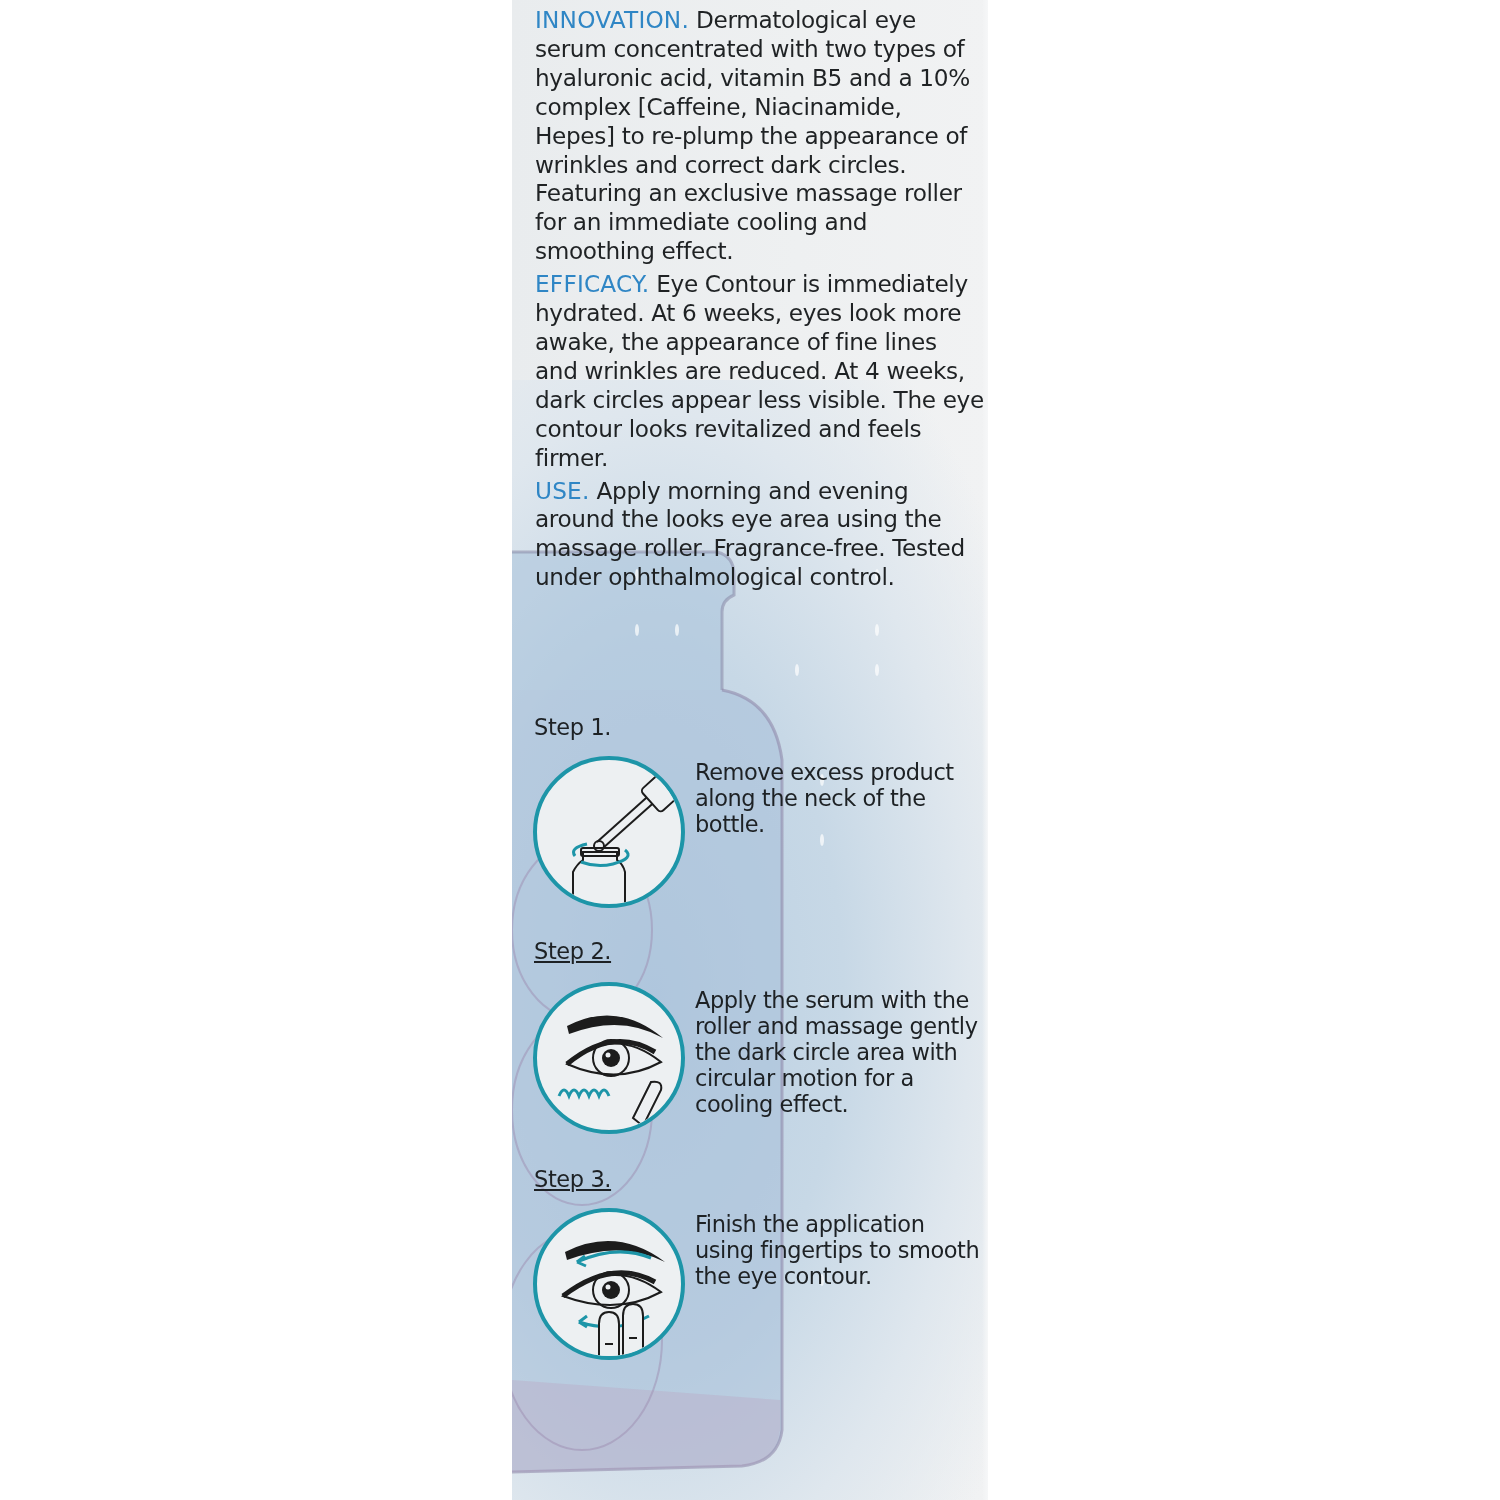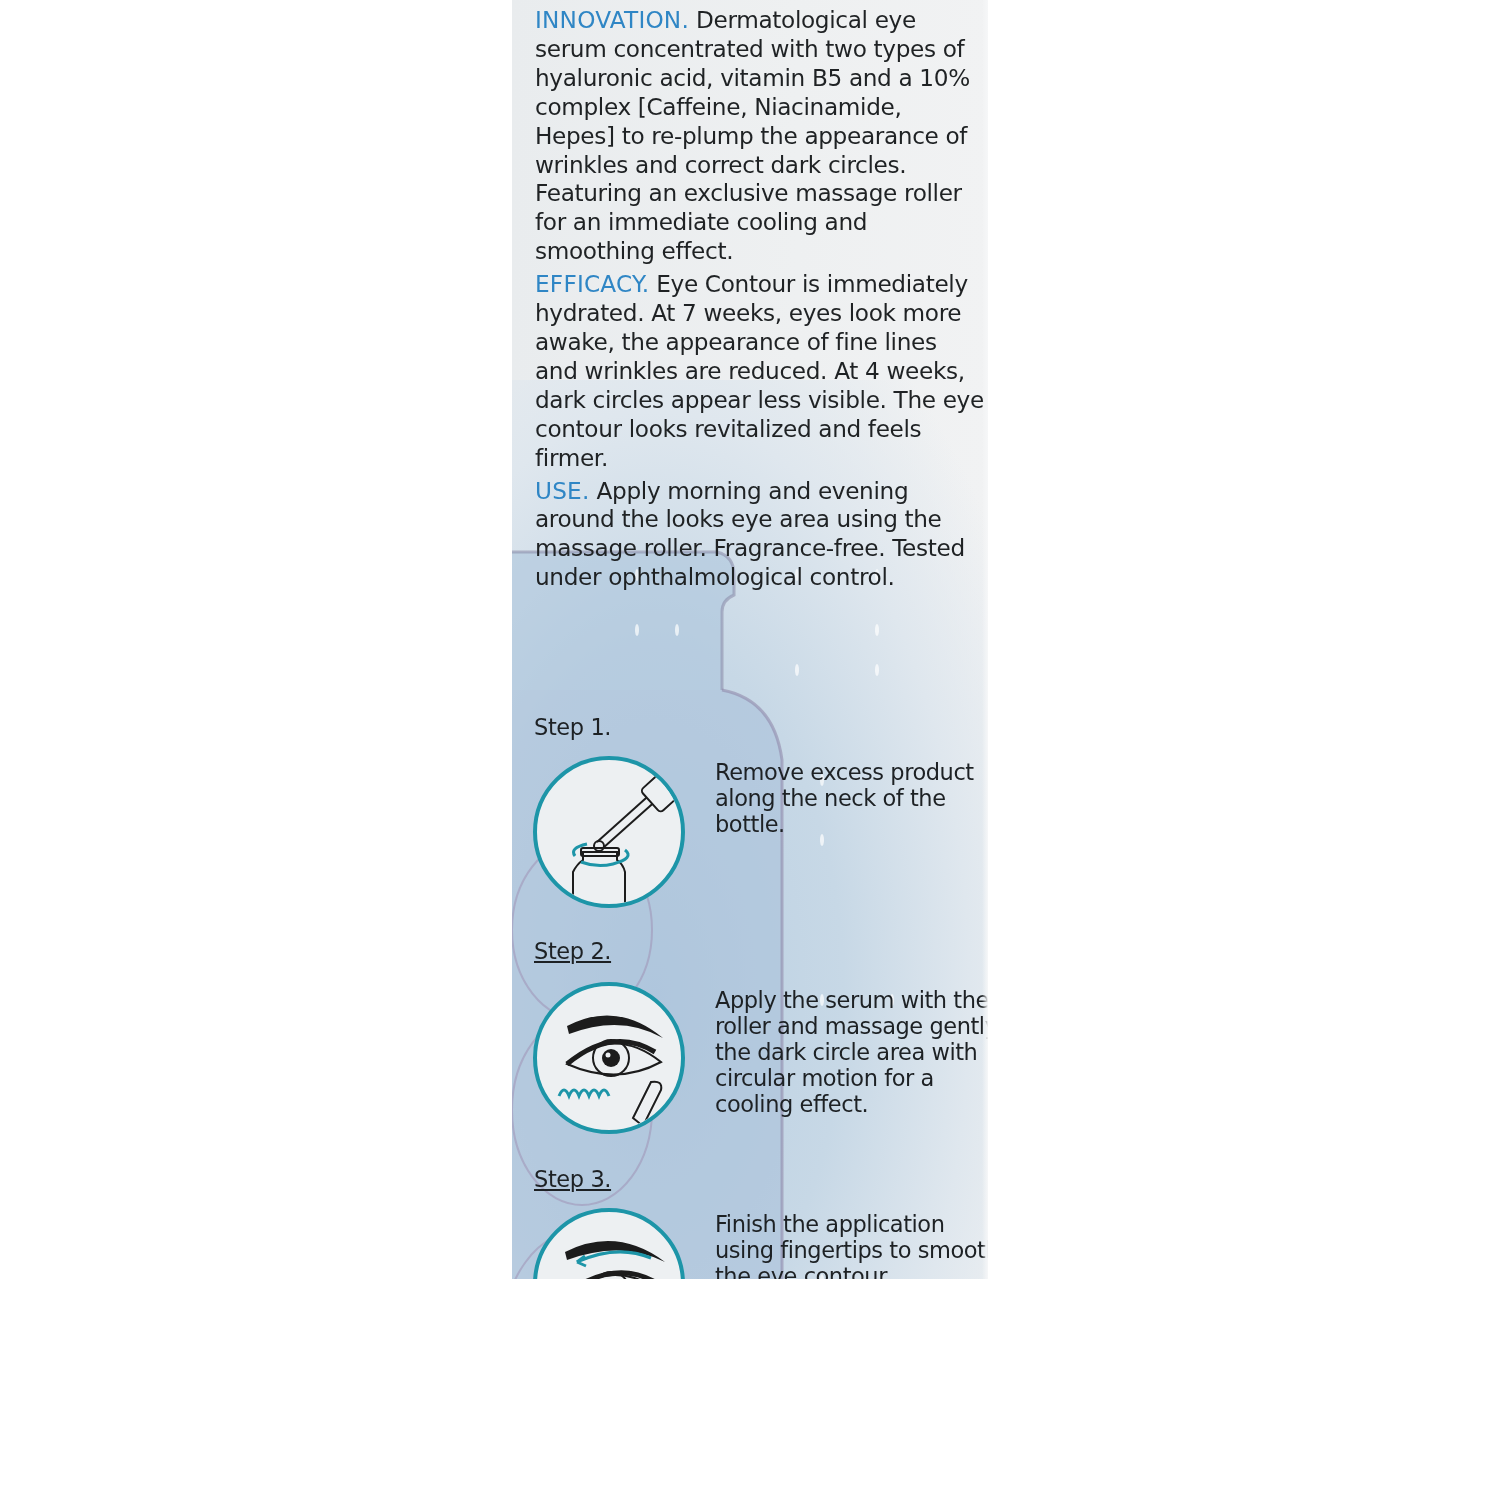--- a/index.html
+++ b/index.html
@@ -1,21 +1,21 @@
 <!DOCTYPE html>
 <html><head>
 <meta charset="utf-8">
 <style>
   html, body { margin: 0; padding: 0; }
   body {
     width: 1500px; height: 1500px; background: #ffffff; position: relative; overflow: hidden;
     font-family: "DejaVu Sans", "Liberation Sans", sans-serif;
   }
   .panel {
-    position: absolute; left: 512px; top: 0; width: 476px; height: 1279px;
+    position: absolute; left: 512px; top: 0; width: 476px; height: 1500px;
     background: linear-gradient(90deg, #e9ecee 0%, #eef0f1 60%, #f1f2f3 100%);
     overflow: hidden;
   }
   .panel::after {
     content: ""; position: absolute; right: 0; top: 0; width: 6px; height: 100%;
     background: linear-gradient(90deg, rgba(255,255,255,0), #f6f7f8);
   }
   
   .wash {
     position: absolute; left: 0; top: 380px; width: 476px; height: 1120px;
@@ -34,21 +34,21 @@
   .step-label {
     position: absolute; left: 22px; font-size: 22.5px; color: #1d2124; letter-spacing: -0.4px;
   }
   .step-icon {
     position: absolute; left: 21px; width: 152px; height: 152px; border-radius: 50%;
     background: #edf0f2; border: 4px solid #1d95a8; box-sizing: border-box; overflow: hidden;
   }
   .step-icon svg { position: absolute; left: 0; top: 0; width: 144px; height: 144px; }
   .step-text {
     position: absolute; left: 183px; width: 290px;
-    font-size: 22.5px; line-height: 26px; color: #1d2124; letter-spacing: -0.45px; margin-left: 20px;
+    font-size: 22.5px; line-height: 26px; color: #1d2124; letter-spacing: -0.45px;
   }
 </style>
 </head>
 <body>
 
 <div class="panel">
   <div class="wash"></div>
 
   <svg class="bottle" viewBox="0 0 476 1500">
 
@@ -75,21 +75,21 @@
       <ellipse cx="310" cy="780" rx="2" ry="6"></ellipse>
         <ellipse cx="310" cy="840" rx="2" ry="6"></ellipse>
       <ellipse cx="310" cy="1000" rx="2" ry="6"></ellipse>
         <ellipse cx="380" cy="1000" rx="2" ry="6"></ellipse>
       <ellipse cx="310" cy="1280" rx="2" ry="6"></ellipse>
     </g>
   </svg>
 
   <div class="copy">
     <p><span class="kw">INNOVATION.</span><span> Dermatological eye serum concentrated with two types of hyaluronic acid, vitamin B5 and a 10% complex [Caffeine, Niacinamide, Hepes] to re-plump the appearance of wrinkles and correct dark circles. Featuring an exclusive massage roller for an immediate cooling and smoothing effect.</span></p>
-    <p><span class="kw">EFFICACY.</span><span> Eye Contour is immediately hydrated. At 7 weeks, eyes look more awake, the appearance of fine lines and wrinkles are reduced. At 4 weeks, dark circles appear less visible. The eye contour looks revitalized and feels firmer.</span></p>
+    <p><span class="kw">EFFICACY.</span><span> Eye Contour is immediately hydrated. At 6 weeks, eyes look more awake, the appearance of fine lines and wrinkles are reduced. At 4 weeks, dark circles appear less visible. The eye contour looks revitalized and feels firmer.</span></p>
     <p><span class="kw">USE.</span><span> Apply morning and evening around the looks eye area using the massage roller. Fragrance-free. Tested under ophthalmological control.</span></p>
   </div>
 
   <div class="step-label" style="top:714px;text-align:center;">Step 1.</div>
   <div class="step-icon" style="top:756px;">
     <svg viewBox="0 0 144 144">
       <path d="M36 144 L36 112 Q40 104 46 100 L46 92 L80 92 L80 100 Q86 104 88 112 L88 144" fill="none" stroke="#1c1c1c" stroke-width="2"></path>
       <rect x="44" y="88" width="38" height="8" rx="2" fill="none" stroke="#1c1c1c" stroke-width="2"></rect>
       <line x1="60" y1="82" x2="118" y2="30" stroke="#1c1c1c" stroke-width="2"></line>
       <line x1="66" y1="88" x2="122" y2="38" stroke="#1c1c1c" stroke-width="2"></line>

